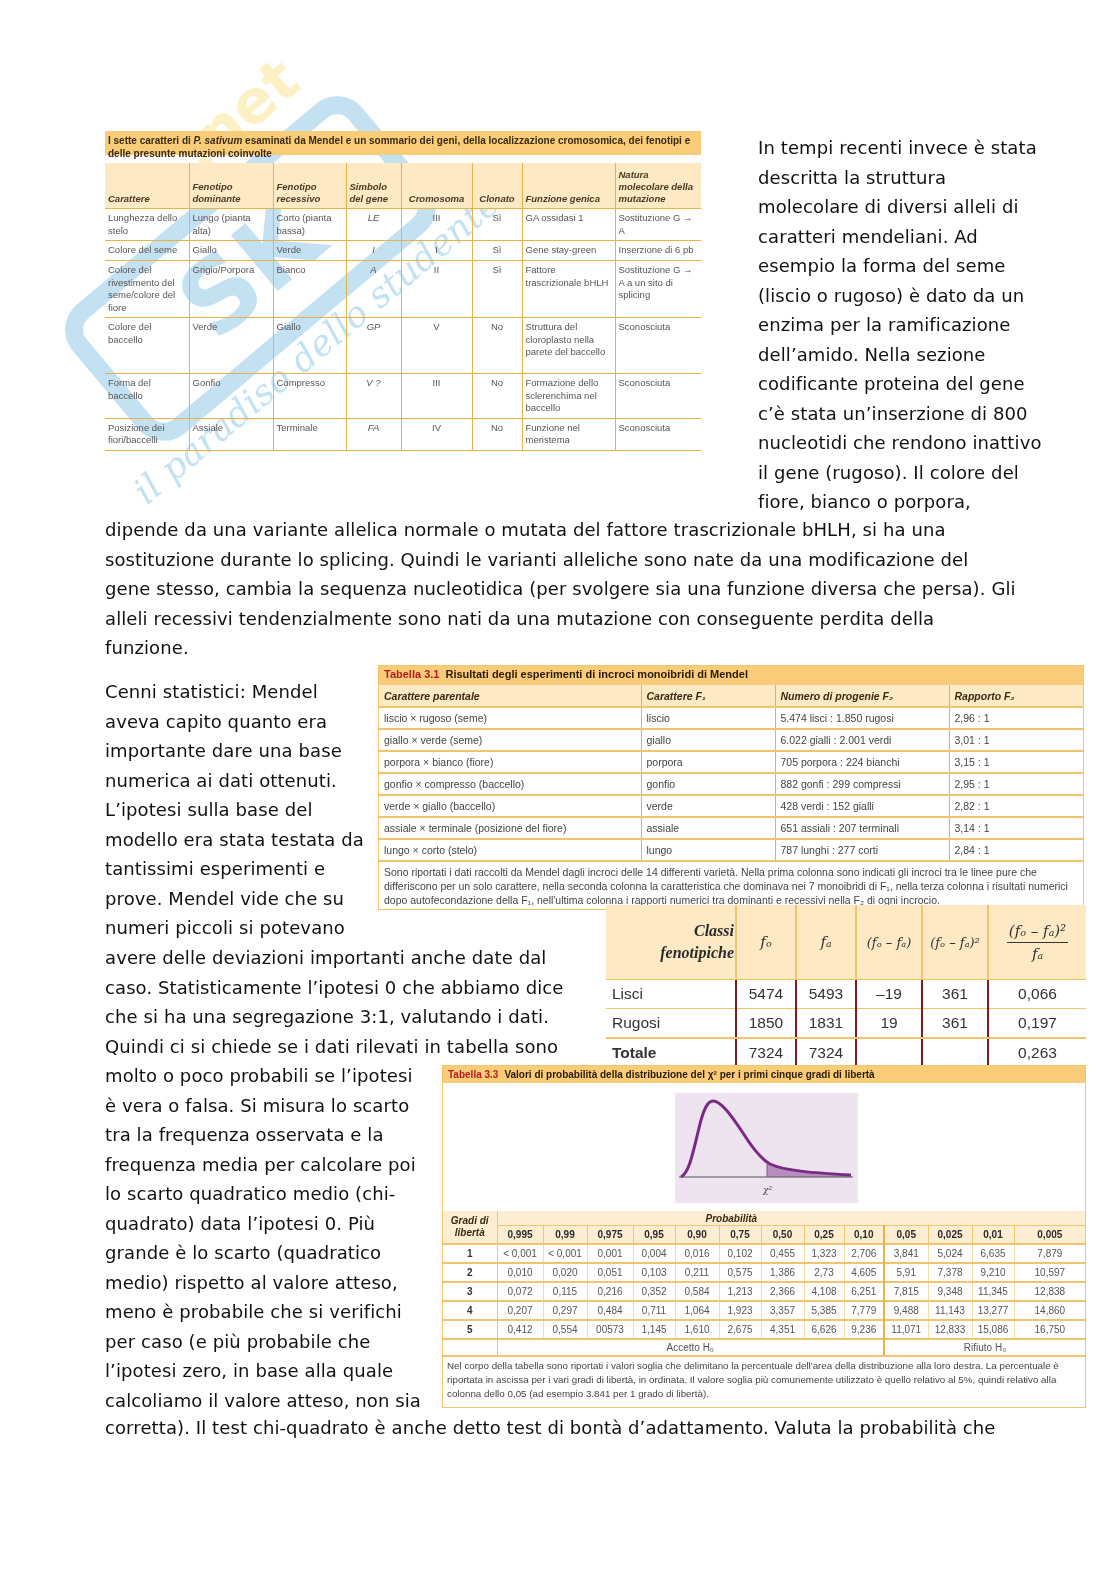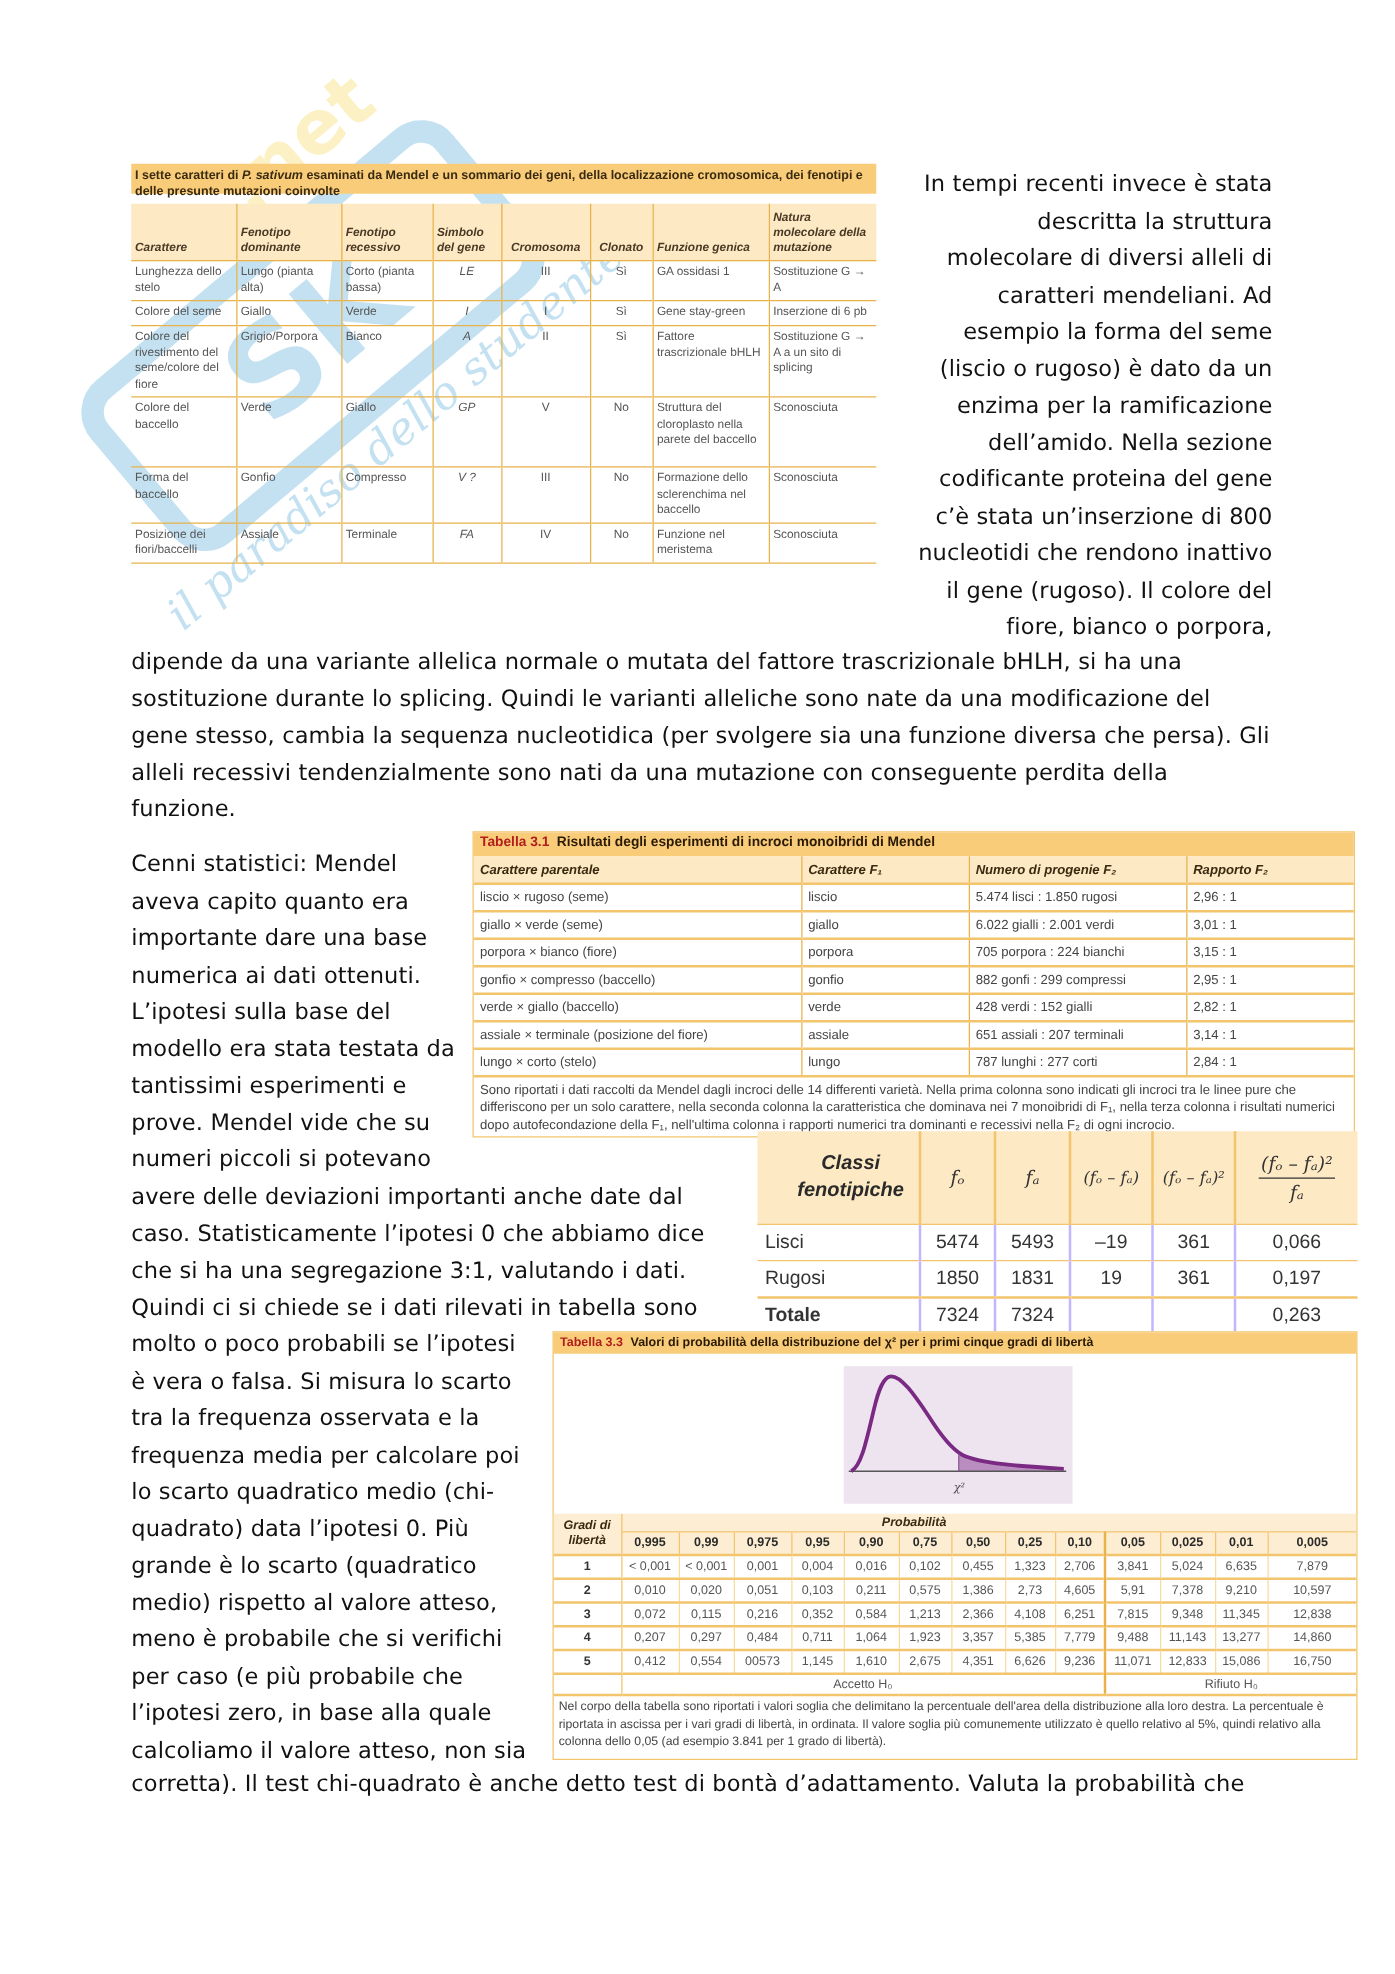--- a/index.html
+++ b/index.html
@@ -27,22 +27,22 @@
   .t31 table { width: 100%; border-collapse: collapse; font-size: 10.5px; color: #444; table-layout: fixed; }
   .t31 th { background: #fde9c4; text-align: left; font-style: italic; font-weight: bold; color: #3a2a10; padding: 3px 5px; height: 15px; border-left: 1px solid #e8b24a; }
   .t31 th:first-child { border-left: none; }
   .t31 td { padding: 2px 5px; height: 16px; border-top: 2px solid #f2c46c; border-left: 1px solid #e8b24a; }
   .t31 td:first-child { border-left: none; }
   .t31-note { font-size: 10.5px; color: #444; line-height: 14px; padding: 3px 5px 2px 5px; border-top: 2px solid #f2c46c; }
 
   
   .chi { position: absolute; left: 606px; top: 905px; width: 480px; border-collapse: collapse; table-layout: fixed; font-size: 15.5px; color: #333; }
   .chi th { background: #fde9c4; height: 72px; font-weight: normal; border-left: 2px solid #f2c46c; font-style: italic; font-family: "DejaVu Serif", serif; font-size: 15px; color: #333; }
-  .chi th:first-child { border-left: none; text-align: center; padding-left: 21px; font-family: Liberation Sans, sans-serif; font-weight: bold; font-size: 16px; color: #2a2a2a; line-height: 22px; }
-  .chi td { height: 28px; text-align: center; border-left: 2px solid #c4b5fd; border-top: 1px solid #f2c46c; padding: 0; }
+  .chi th:first-child { border-left: none; text-align: right; padding-left: 21px; font-family: Liberation Serif, serif; font-weight: bold; font-size: 16px; color: #2a2a2a; line-height: 22px; }
+  .chi td { height: 28px; text-align: center; border-left: 2px solid #7f1d1d; border-top: 1px solid #f2c46c; padding: 0; }
   .chi td:first-child { border-left: none; text-align: left; padding-left: 6px; }
   .chi tr.tot td { font-weight: normal; }
   .chi tr.tot td:first-child { font-weight: bold; }
   .chi tr.last-data td { border-bottom: 2px solid #f2c46c; }
   .frac { display: inline-block; text-align: center; line-height: 18px; }
   .frac .num { display: block; border-bottom: 1px solid #333; padding: 0 2px 2px 2px; }
   .frac .den { display: block; padding-top: 2px; }
 
   
   .t33 { position: absolute; left: 442px; top: 1065px; width: 644px; height: 343px; border: 1px solid #f2c46c; box-sizing: border-box; background: #fff; }
@@ -155,21 +155,21 @@
       <td>Terminale</td>
       <td class="c it">FA</td>
       <td class="c">IV</td>
       <td class="c">No</td>
       <td>Funzione nel meristema</td>
       <td>Sconosciuta</td>
     </tr>
   </tbody>
 </table>
 
-<div class="abs page-text" style="left:718px; top:133px; width:300px;text-align:right;">
+<div class="abs page-text" style="left:758px; top:133px; width:300px;">
   <div>In tempi recenti invece è stata</div>
   <div>descritta la struttura</div>
   <div>molecolare di diversi alleli di</div>
   <div>caratteri mendeliani. Ad</div>
   <div>esempio la forma del seme</div>
   <div>(liscio o rugoso) è dato da un</div>
   <div>enzima per la ramificazione</div>
   <div>dell’amido. Nella sezione</div>
   <div>codificante proteina del gene</div>
   <div>c’è stata un’inserzione di 800</div>

